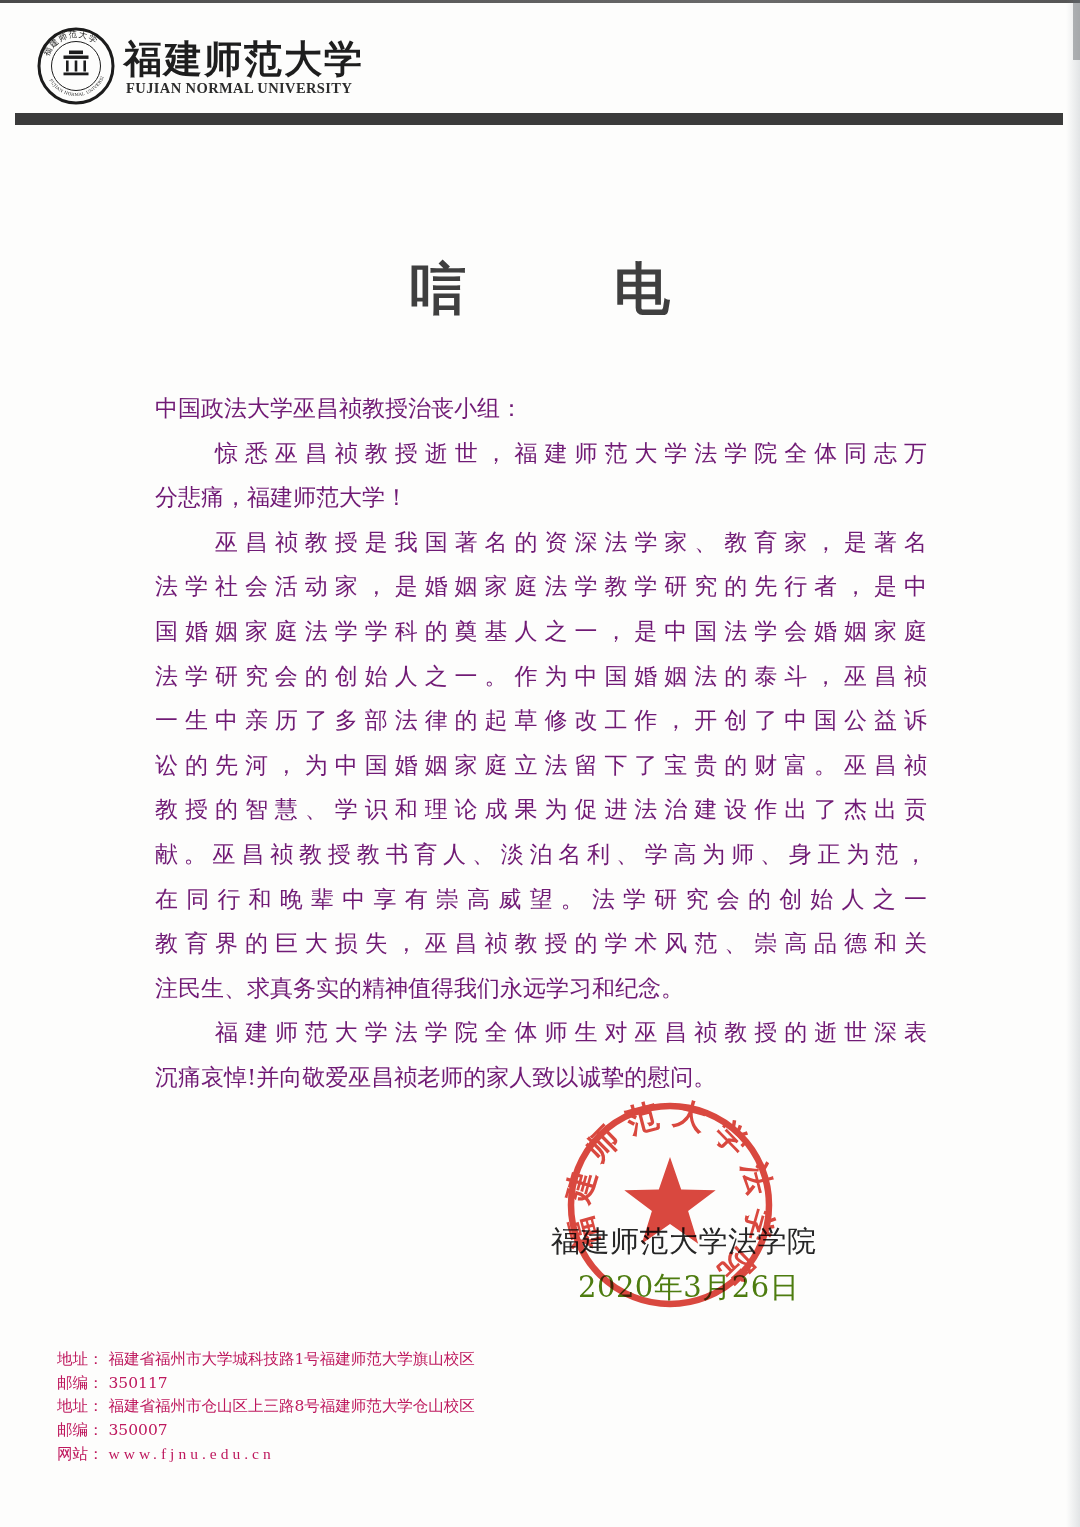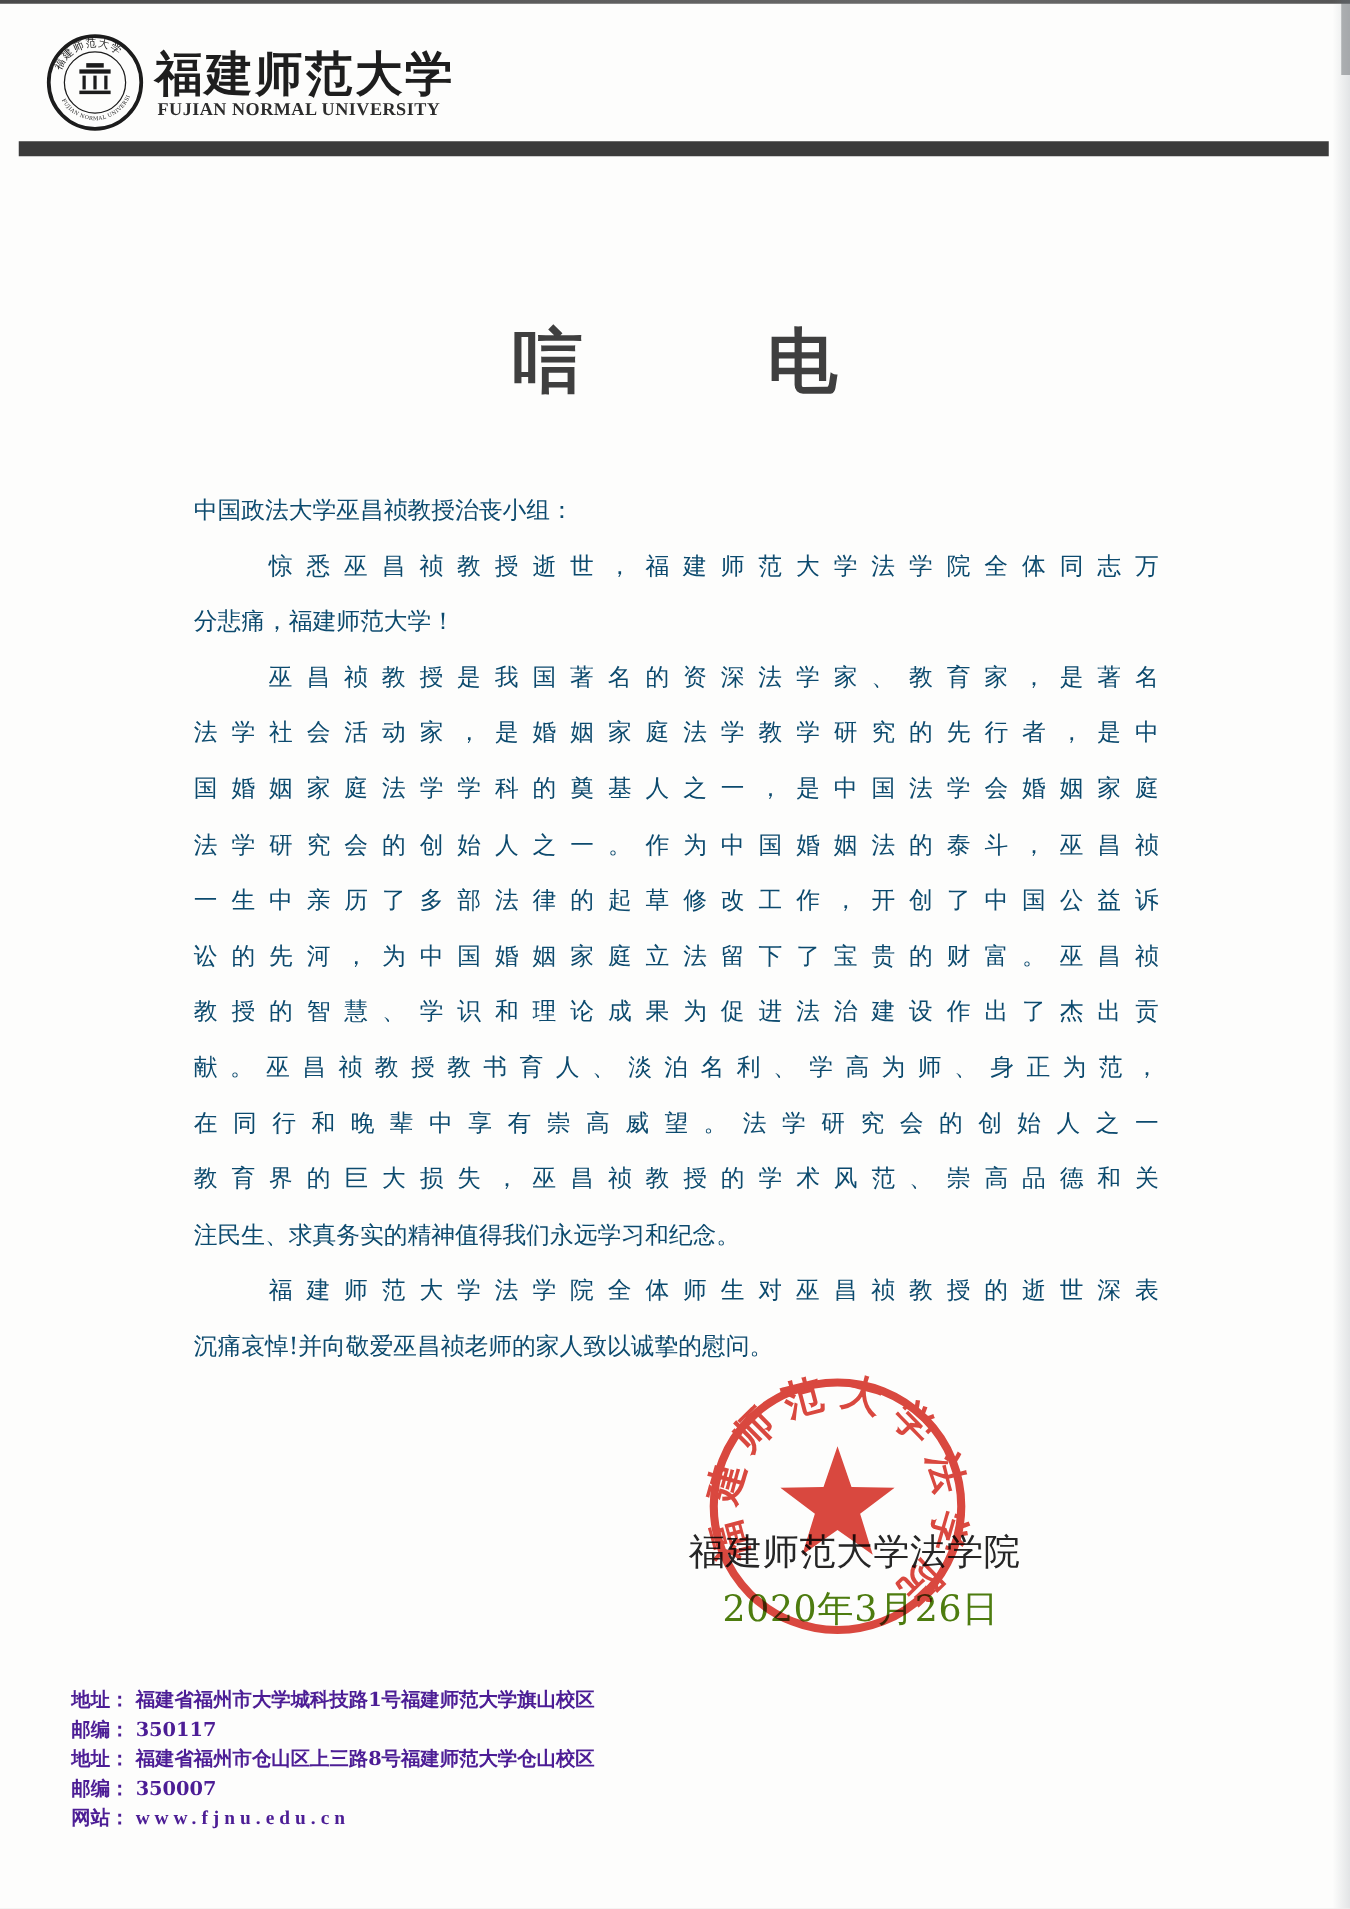--- a/index.html
+++ b/index.html
@@ -30,40 +30,40 @@
   
   .title{position:absolute;left:0;top:260px;width:1080px;
     display:flex;justify-content:center;gap:148px;
     font-family:"Liberation Sans",sans-serif;font-weight:700;
     font-size:56px;line-height:58px;color:#3f3f3f;margin:0;}
 
   
   .body{position:absolute;left:155px;top:386px;width:772px;}
   .body-line{
     font-family:"DejaVu Serif",serif;
-    font-size:19px;line-height:44.6px;color:#0c4a6e;
+    font-size:23px;line-height:44.6px;color:#701a75;
     text-align:justify;text-align-last:justify;
   }
   .body-line.flush{text-align:left;text-align-last:left;}
   .body-line.indent{text-indent:60px;}
 
   
   .sig-org{position:absolute;left:551px;top:1222px;
     font-size:29px;color:#262626;letter-spacing:0.5px;}
   .sig-date{position:absolute;left:578px;top:1268px;
     font-size:29px;color:#4d7c0f;letter-spacing:0.5px;}
 
   
   .stamp{position:absolute;left:560px;top:1095px;width:220px;height:220px;
     mix-blend-mode:multiply;opacity:0.92;}
   .stamp text{font-family:"Liberation Sans",sans-serif;font-weight:bold;}
 
   
   .footer{position:absolute;left:57px;top:1348px;}
-  .footer-row{font-size:15.5px;line-height:23.6px;font-weight:bold;color:#4c1d95;}
+  .footer-row{font-size:15.5px;line-height:23.6px;font-weight:normal;color:#be185d;}
   .f-label{margin-right:5px;}
   .footer-row.site .f-value{letter-spacing:4px;font-family:"Liberation Serif",serif;}
 </style>
 </head>
 <body>
 
 <div class="page">
 
   <div class="scan-top"></div>
   <div class="scan-right"></div>

